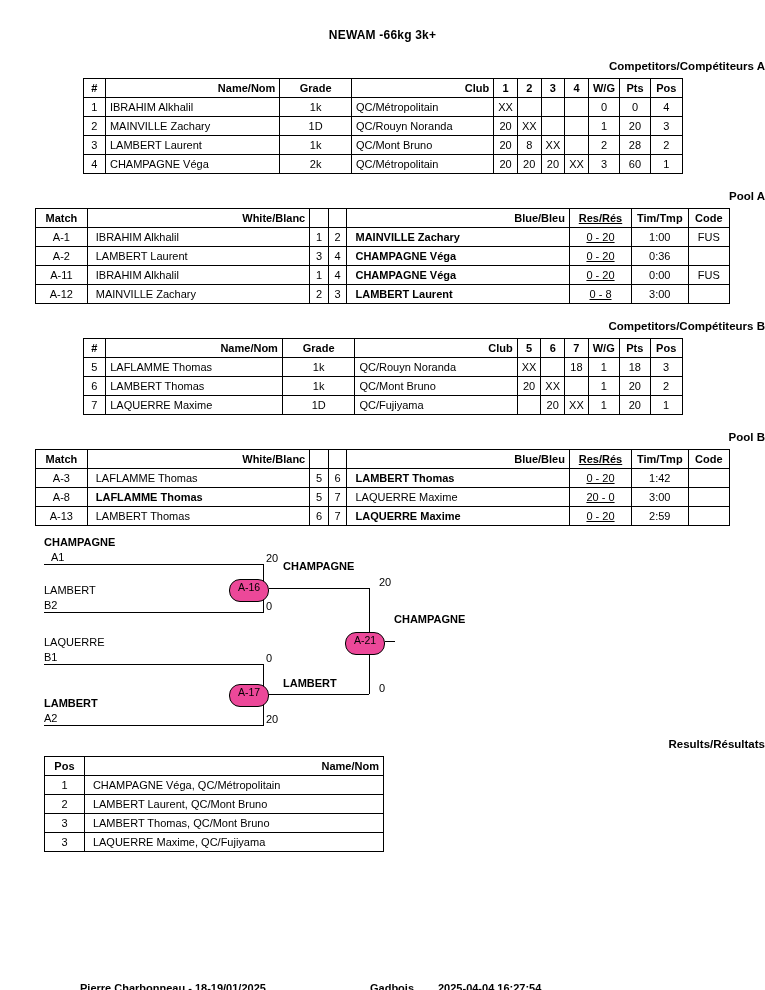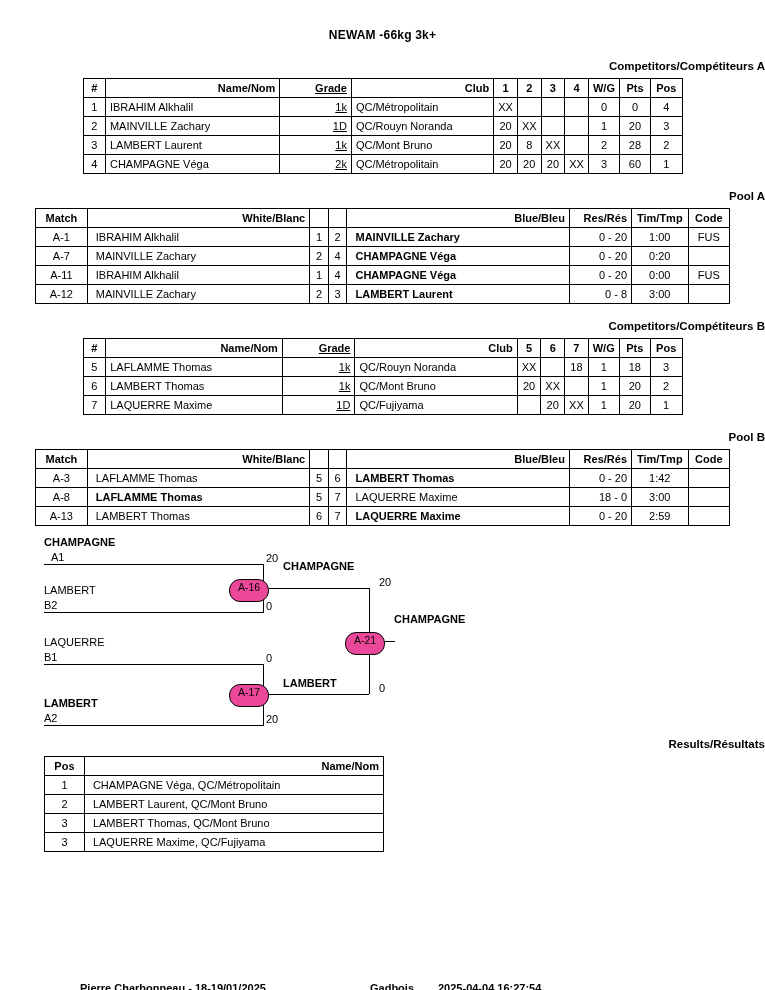--- a/index.html
+++ b/index.html
@@ -49,35 +49,35 @@
   th { font-weight: bold; text-align: right; }
 
   .c { text-align: center; }
   .l { text-align: left; }
   .b { font-weight: bold; }
 
   
   .tbl-comp { width: 600px; }
   .tbl-comp .col-num { width: 24px; text-align: center; }
   .tbl-comp .col-name { width: 188px; }
-  .tbl-comp .col-grade { width: 78px; text-align: right; text-decoration: underline; }
+  .tbl-comp .col-grade { width: 78px; text-align: center; }
   .tbl-comp .col-club { width: 150px; }
   .tbl-comp .col-m { width: 22px; text-align: center; }
   .tbl-comp .col-wg { width: 30px; text-align: center; }
   .tbl-comp .col-pts { width: 32px; text-align: center; }
   .tbl-comp .col-pos { width: 32px; text-align: center; }
 
   
   .tbl-pool { width: 695px; }
   .tbl-pool .col-match { width: 50px; text-align: center; }
   .tbl-pool .col-white { width: 215px; padding-left: 8px; }
   .tbl-pool .col-wn { width: 18px; text-align: center; }
   .tbl-pool .col-bn { width: 18px; text-align: center; }
   .tbl-pool .col-blue { width: 215px; padding-left: 8px; }
-  .tbl-pool .col-res { width: 60px; text-align: right; }
+  .tbl-pool .col-res { width: 60px; text-align: center; text-decoration: underline; }
   .tbl-pool .col-tim { width: 54px; text-align: center; }
   .tbl-pool .col-code { width: 40px; text-align: center; }
 
   
   .tbl-res { width: 340px; }
   .tbl-res .col-pos { width: 40px; text-align: center; }
   .tbl-res .col-name { width: 300px; padding-left: 8px; }
   .center-row { display: flex; justify-content: center; }
 
   .blk { margin-top: 8px; }
@@ -222,27 +222,27 @@
             <td class="col-match c">A-1</td>
             <td class="col-white l">IBRAHIM Alkhalil</td>
             <td class="col-wn c">1</td>
             <td class="col-bn c">2</td>
             <td class="col-blue l b">MAINVILLE Zachary</td>
             <td class="col-res c">0 - 20</td>
             <td class="col-tim c">1:00</td>
             <td class="col-code c">FUS</td>
           </tr>
           <tr>
-            <td class="col-match c">A-7</td>
-            <td class="col-white l">MAINVILLE Zachary</td>
-            <td class="col-wn c">2</td>
+            <td class="col-match c">A-2</td>
+            <td class="col-white l">LAMBERT Laurent</td>
+            <td class="col-wn c">3</td>
             <td class="col-bn c">4</td>
             <td class="col-blue l b">CHAMPAGNE Véga</td>
             <td class="col-res c">0 - 20</td>
-            <td class="col-tim c">0:20</td>
+            <td class="col-tim c">0:36</td>
             <td class="col-code c"></td>
           </tr>
           <tr>
             <td class="col-match c">A-11</td>
             <td class="col-white l">IBRAHIM Alkhalil</td>
             <td class="col-wn c">1</td>
             <td class="col-bn c">4</td>
             <td class="col-blue l b">CHAMPAGNE Véga</td>
             <td class="col-res c">0 - 20</td>
             <td class="col-tim c">0:00</td>
@@ -349,21 +349,21 @@
             <td class="col-res c">0 - 20</td>
             <td class="col-tim c">1:42</td>
             <td class="col-code c"></td>
           </tr>
           <tr>
             <td class="col-match c">A-8</td>
             <td class="col-white l b">LAFLAMME Thomas</td>
             <td class="col-wn c">5</td>
             <td class="col-bn c">7</td>
             <td class="col-blue l">LAQUERRE Maxime</td>
-            <td class="col-res c">18 - 0</td>
+            <td class="col-res c">20 - 0</td>
             <td class="col-tim c">3:00</td>
             <td class="col-code c"></td>
           </tr>
           <tr>
             <td class="col-match c">A-13</td>
             <td class="col-white l">LAMBERT Thomas</td>
             <td class="col-wn c">6</td>
             <td class="col-bn c">7</td>
             <td class="col-blue l b">LAQUERRE Maxime</td>
             <td class="col-res c">0 - 20</td>

